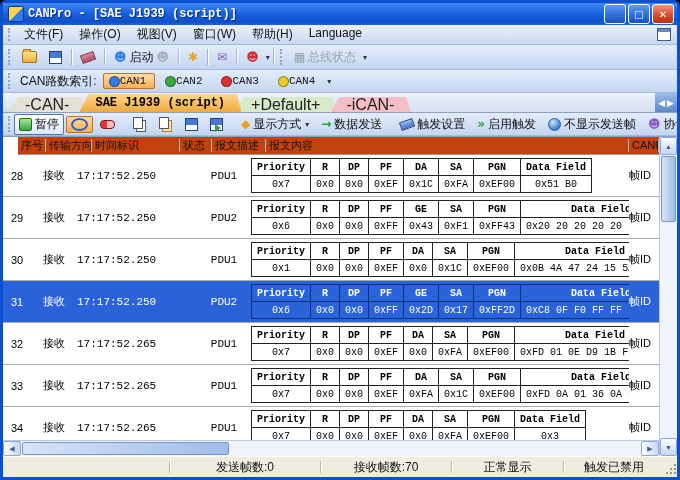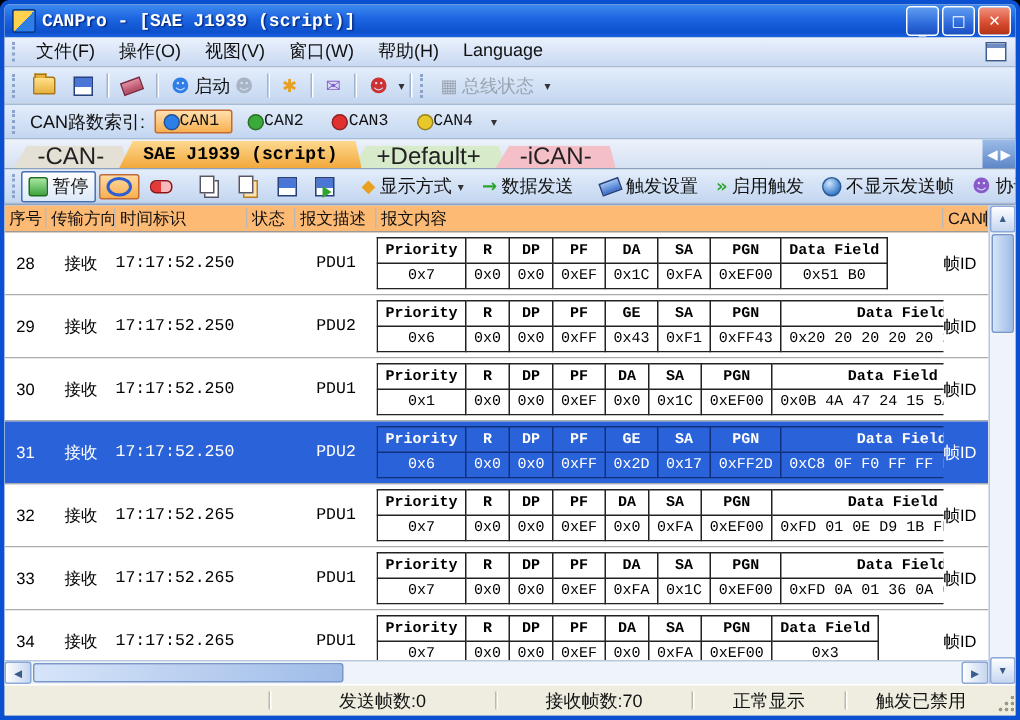--- a/index.html
+++ b/index.html
@@ -65,21 +65,21 @@
     clip-path:polygon(9px 0,calc(100% - 4px) 0,100% 100%,0 100%);margin-right:-6px;background:#E4E0D5;}
   .tab.active{height:18px;font-weight:bold;font-size:12px;color:#000;z-index:2;
     background:linear-gradient(to bottom,#FDD88E,#F2A93C);font-family:"Liberation Mono",monospace;}
   .tab.green{background:#D7EACA;}
   .tab.pink{background:#F4BFC6;}
   .tab-nav{margin-left:auto;display:flex;align-items:center;height:100%;background:linear-gradient(to bottom,#9CBCE8,#5E88C8);padding:0 3px;gap:2px;}
   .tab-nav span{color:#fff;font-size:9px;}
   
   .table-area{flex:1;display:flex;background:#fff;overflow:hidden;border-top:1px solid #8CA0C0;}
   .table-main{flex:1;display:flex;flex-direction:column;overflow:hidden;}
-  .thead{height:17px;flex:0 0 17px;display:flex;align-items:center;background:#fdba74;border-bottom:1px solid #9A9A9A;font-size:11px;color:#111;}
+  .thead{height:17px;flex:0 0 17px;display:flex;align-items:center;background:#c2410c;border-bottom:1px solid #9A9A9A;font-size:11px;color:#111;margin-left:15px;}
   .thead .c{border-right:1px solid #B9B9B9;height:13px;display:flex;align-items:center;padding-left:3px;box-sizing:border-box;}
   .rows{flex:1;overflow:hidden;}
   .trow{height:42px;box-sizing:border-box;display:flex;align-items:center;border-bottom:1px solid #ABABAB;
     font-size:11px;color:#000;background:#fff;}
   .trow.selected{background:#2A62D9;color:#fff;}
   .c{flex:0 0 auto;overflow:hidden;white-space:nowrap;}
   .c.idx{width:28px;text-align:center;}
   .c.dir{width:46px;text-align:center;}
   .c.ts{width:88px;font-family:"Liberation Mono",monospace;font-size:11px;}
   .c.st{width:32px;text-align:right;}
@@ -98,21 +98,21 @@
   .hscroll .sbtn{background:linear-gradient(to right,#FDFEFF,#C6D6F0);}
   .sthumb{background:linear-gradient(to right,#D6E4F8,#9FBCE8);border:1px solid #7896C8;border-radius:2px;}
   .vscroll .sthumb{height:64px;margin:1px;}
   .hscroll .sthumb{width:205px;margin:1px;}
   .strack{flex:1;}
   
   .statusbar{height:20px;flex:0 0 20px;display:flex;align-items:center;background:#EFEDE0;border-top:1px solid #fff;font-size:12px;color:#111;}
   .sb-pane{display:flex;align-items:center;justify-content:center;height:100%;box-sizing:border-box;}
   .sb-sep{width:1px;height:12px;background:#BCB9A4;box-shadow:1px 0 0 #fff;}
   .sb-spacer{flex:1;}
-  .sb-w150{width:150px;} .sb-w130{width:130px;} .sb-w95{width:101px;} .sb-w100{width:100px;}
+  .sb-w150{width:150px;} .sb-w130{width:130px;} .sb-w95{width:111px;} .sb-w100{width:100px;}
   .grip-corner{width:12px;height:12px;align-self:flex-end;margin:0 1px 1px 0;
     background:radial-gradient(circle at 3px 9px,#9A9784 1px,transparent 1.5px),
                radial-gradient(circle at 7px 9px,#9A9784 1px,transparent 1.5px),
                radial-gradient(circle at 7px 5px,#9A9784 1px,transparent 1.5px),
                radial-gradient(circle at 11px 9px,#9A9784 1px,transparent 1.5px),
                radial-gradient(circle at 11px 5px,#9A9784 1px,transparent 1.5px),
                radial-gradient(circle at 11px 1px,#9A9784 1px,transparent 1.5px);}
 </style>
 </head>
 <body>

